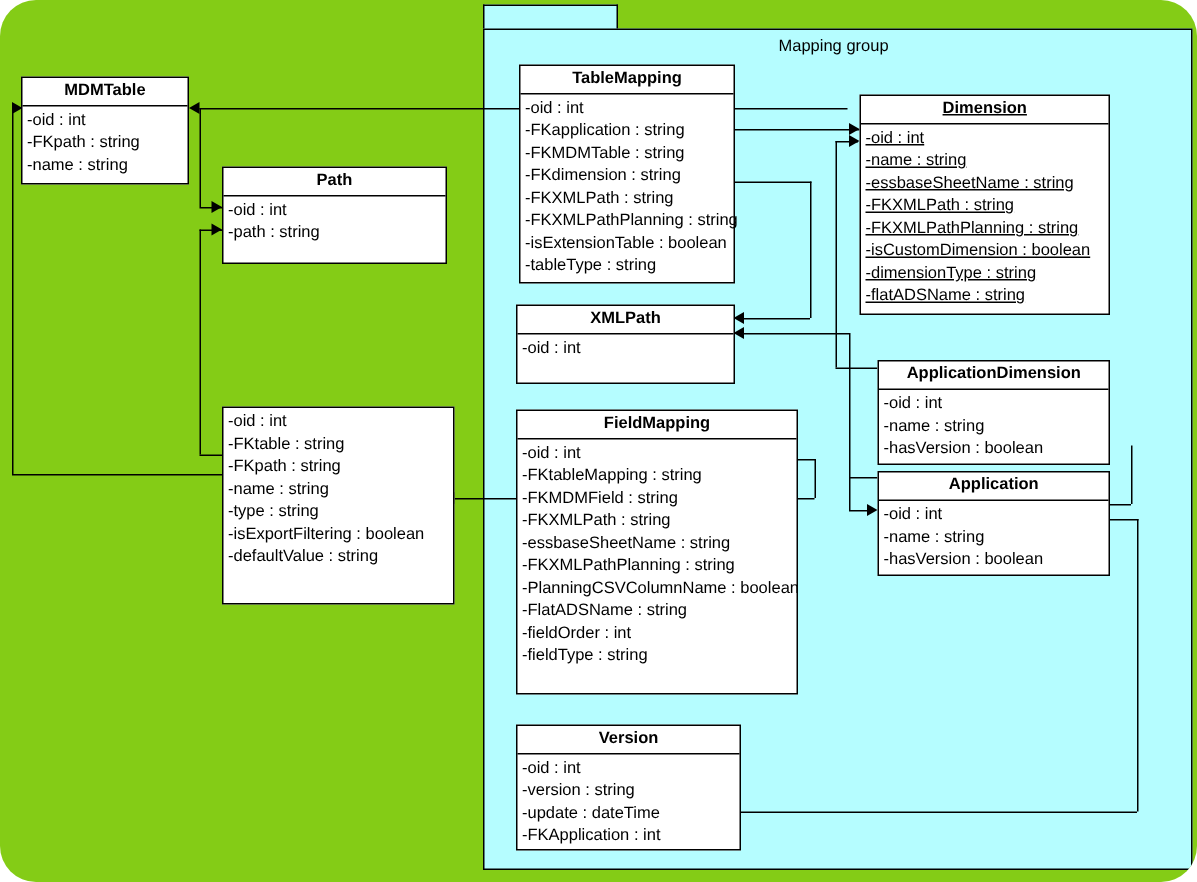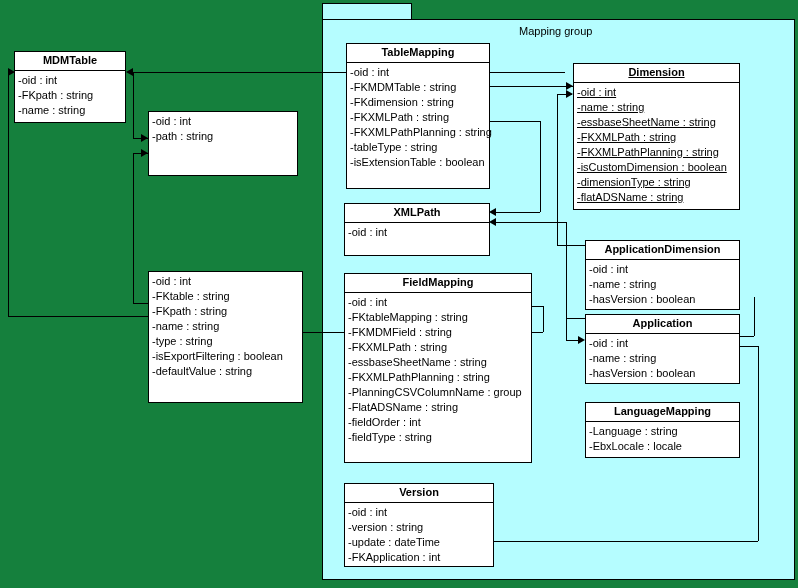--- a/index.html
+++ b/index.html
@@ -1,17 +1,17 @@
 <!DOCTYPE html>
 <html><head>
 <meta charset="utf-8">
 <style>
   html,body{margin:0;padding:0;background:#ffffff;}
   body{font-family:"Liberation Sans",sans-serif;}
-  #canvas{position:relative;width:798px;height:588px;background:#15803d;overflow:hidden;}
+  #canvas{position:relative;width:798px;height:588px;background:#84cc16;overflow:hidden;border-radius:24px;}
 
   
   .pkg-body{position:absolute;background:#b5fdff;border:1px solid #000;box-sizing:border-box;}
   .pkg-tab{position:absolute;background:#b5fdff;border:1px solid #000;box-sizing:border-box;border-bottom:none;}
   .pkg-label{position:absolute;font-size:11px;color:#000;white-space:nowrap;}
 
   
   .cls{position:absolute;background:#ffffff;border:1px solid #000;box-sizing:border-box;}
   .cls-name{font-size:11px;font-weight:bold;text-align:center;padding:2px 4px 3px 4px;
             border-bottom:1px solid #000;line-height:13px;color:#000;}
@@ -94,20 +94,21 @@
   <div class="cls" style="left:14px;top:51px;width:112px;height:72px;">
     <div class="cls-name">MDMTable</div>
     <div class="cls-attrs">
       <div class="attr">-oid : int</div>
       <div class="attr">-FKpath : string</div>
       <div class="attr">-name : string</div>
     </div>
   </div>
 
   <div class="cls" style="left:148px;top:111px;width:150px;height:65px;">
+    <div class="cls-name">Path</div>
     <div class="cls-attrs">
       <div class="attr">-oid : int</div>
       <div class="attr">-path : string</div>
     </div>
   </div>
 
   <div class="cls" style="left:148px;top:271px;width:155px;height:132px;">
     <div class="cls-attrs">
       <div class="attr">-oid : int</div>
       <div class="attr">-FKtable : string</div>
@@ -116,46 +117,47 @@
       <div class="attr">-type : string</div>
       <div class="attr">-isExportFiltering : boolean</div>
       <div class="attr">-defaultValue : string</div>
     </div>
   </div>
 
   <div class="cls" style="left:346px;top:43px;width:144px;height:146px;">
     <div class="cls-name">TableMapping</div>
     <div class="cls-attrs">
       <div class="attr">-oid : int</div>
+      <div class="attr">-FKapplication : string</div>
       <div class="attr">-FKMDMTable : string</div>
       <div class="attr">-FKdimension : string</div>
       <div class="attr">-FKXMLPath : string</div>
       <div class="attr">-FKXMLPathPlanning : string</div>
+      <div class="attr">-isExtensionTable : boolean</div>
       <div class="attr">-tableType : string</div>
-      <div class="attr">-isExtensionTable : boolean</div>
     </div>
   </div>
 
   <div class="cls" style="left:344px;top:203px;width:146px;height:53px;">
     <div class="cls-name">XMLPath</div>
     <div class="cls-attrs">
       <div class="attr">-oid : int</div>
     </div>
   </div>
 
   <div class="cls" style="left:344px;top:273px;width:188px;height:190px;">
     <div class="cls-name">FieldMapping</div>
     <div class="cls-attrs">
       <div class="attr">-oid : int</div>
       <div class="attr">-FKtableMapping : string</div>
       <div class="attr">-FKMDMField : string</div>
       <div class="attr">-FKXMLPath : string</div>
       <div class="attr">-essbaseSheetName : string</div>
       <div class="attr">-FKXMLPathPlanning : string</div>
-      <div class="attr">-PlanningCSVColumnName : group</div>
+      <div class="attr">-PlanningCSVColumnName : boolean</div>
       <div class="attr">-FlatADSName : string</div>
       <div class="attr">-fieldOrder : int</div>
       <div class="attr">-fieldType : string</div>
     </div>
   </div>
 
   <div class="cls" style="left:344px;top:483px;width:150px;height:84px;">
     <div class="cls-name">Version</div>
     <div class="cls-attrs">
       <div class="attr">-oid : int</div>
@@ -190,21 +192,14 @@
 
   <div class="cls" style="left:585px;top:314px;width:155px;height:70px;">
     <div class="cls-name">Application</div>
     <div class="cls-attrs">
       <div class="attr">-oid : int</div>
       <div class="attr">-name : string</div>
       <div class="attr">-hasVersion : boolean</div>
     </div>
   </div>
 
-  <div class="cls" style="left:585px;top:402px;width:155px;height:56px;">
-    <div class="cls-name">LanguageMapping</div>
-    <div class="cls-attrs">
-      <div class="attr">-Language : string</div>
-      <div class="attr">-EbxLocale : locale</div>
-    </div>
-  </div>
 
 </div>
 
 </body></html>

